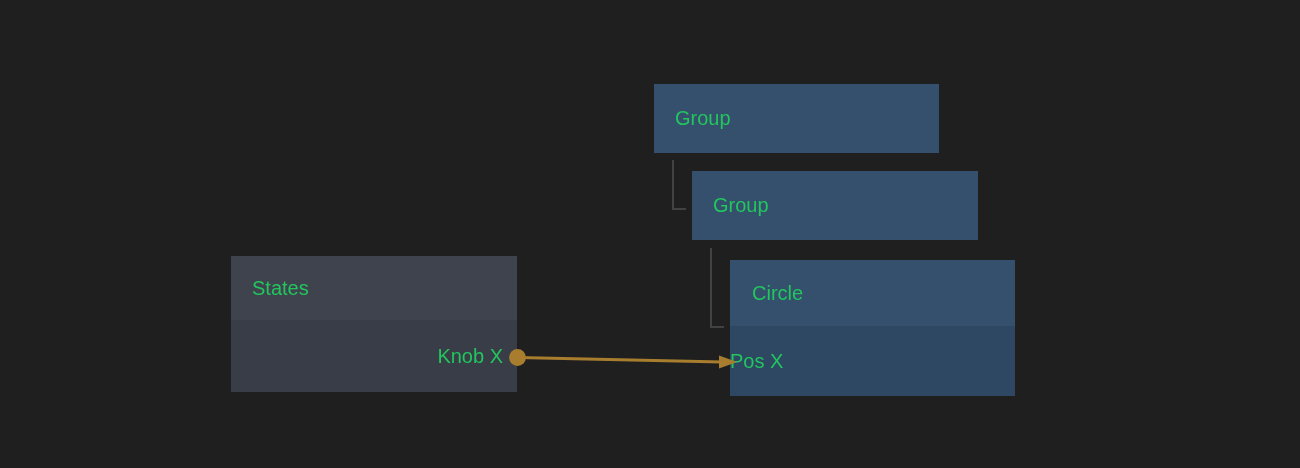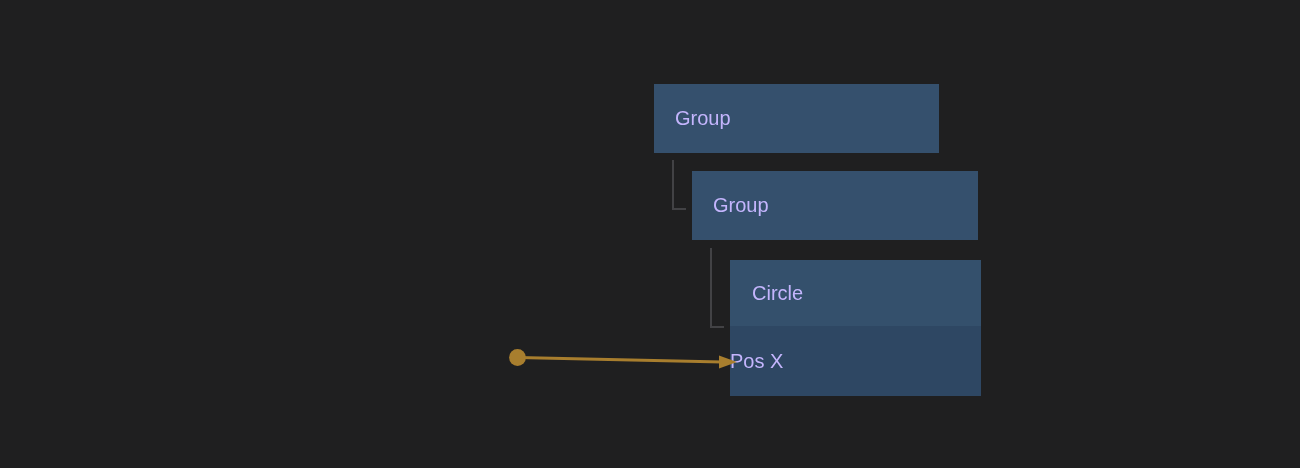--- a/index.html
+++ b/index.html
@@ -11,38 +11,38 @@
     font-family: "Liberation Sans", sans-serif;
   }
   #canvas {
     position: relative;
     width: 1300px;
     height: 468px;
     background: #1f1f20; 
   }
   .node {
     position: absolute;
-    color: #c4b5fd;
+    color: #22c55e;
     font-size: 20px;
   }
   .hdr {
     display: flex;
     align-items: center;
     padding-left: 21px;
     box-sizing: border-box;
   }
   .row {
     display: flex;
     align-items: center;
     box-sizing: border-box;
   }
   #n-group-outer { left: 654px; top: 84px;  width: 285px; }
   #n-group-inner { left: 692px; top: 171px; width: 286px; }
   #n-states      { left: 231px; top: 256px; width: 286px; }
-  #n-circle      { left: 730px; top: 260px; width: 251px; border-radius: 29px; }
+  #n-circle      { left: 730px; top: 260px; width: 285px; border-radius: 29px; }
 
   #n-group-outer .hdr, #n-group-inner .hdr { height: 69px; }
   #n-states .hdr { height: 64px; }
   #n-circle .hdr { height: 66px; padding-left: 22px; }
 
   #n-states .row {
     height: 72px;
     justify-content: flex-end;
     padding-right: 14px;
   }
@@ -78,20 +78,28 @@
       <span>Group</span>
     </div>
   </div>
 
   <div class="node" id="n-group-inner">
     <div class="hdr" style="background-color: rgb(53, 80, 109);">
       <span>Group</span>
     </div>
   </div>
 
+  <div class="node" id="n-states">
+    <div class="hdr" style="background-color: rgb(62, 67, 78);">
+      <span>States</span>
+    </div>
+    <div class="row" style="background-color: rgb(56, 61, 71);">
+      <span>Knob X</span>
+    </div>
+  </div>
 
   <div class="node" id="n-circle">
     <div class="hdr" style="background-color: rgb(52, 80, 108);">
       <span>Circle</span>
     </div>
     <div class="row" style="background-color: rgb(46, 71, 99);">
       <span>Pos X</span>
     </div>
   </div>
 

